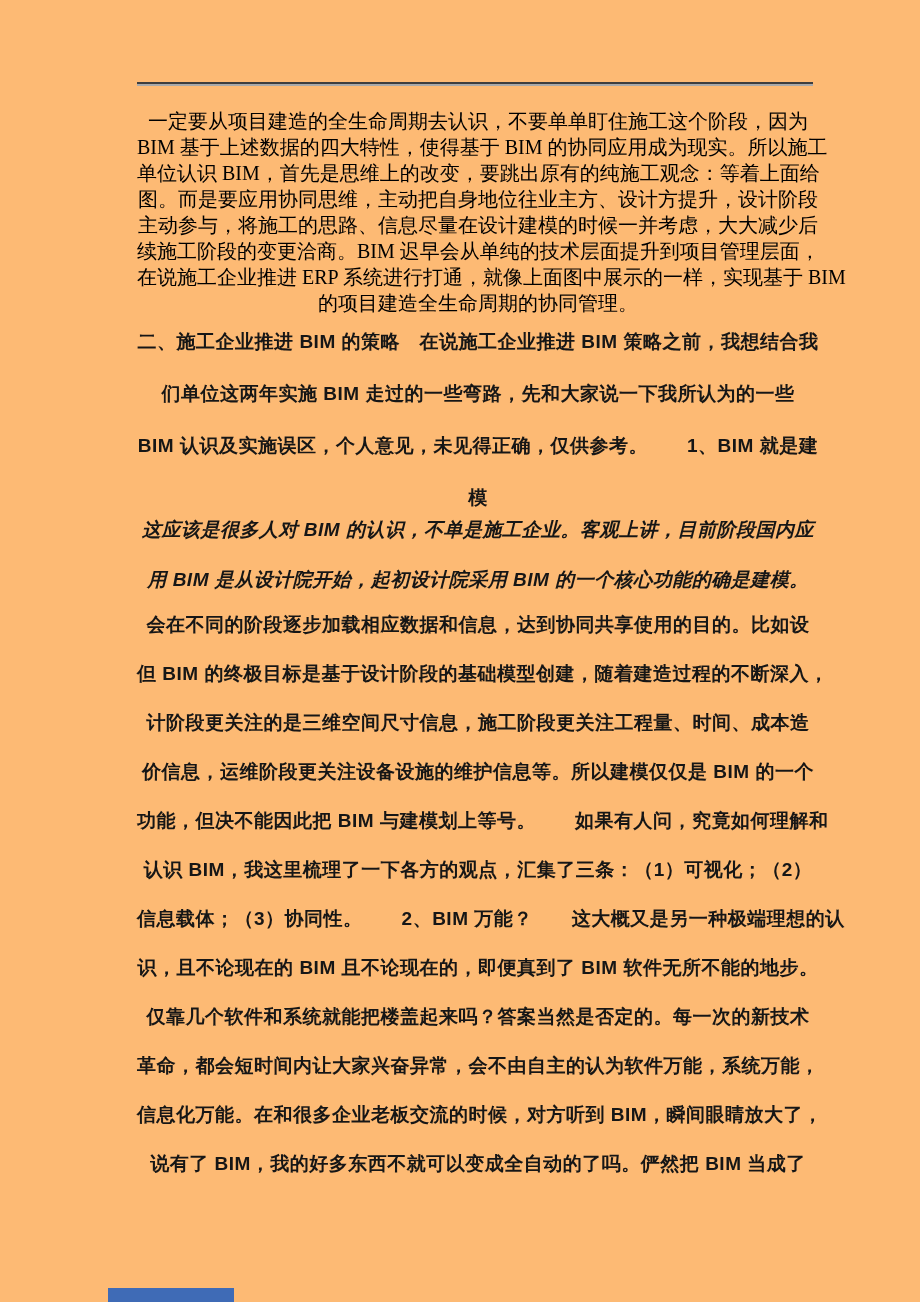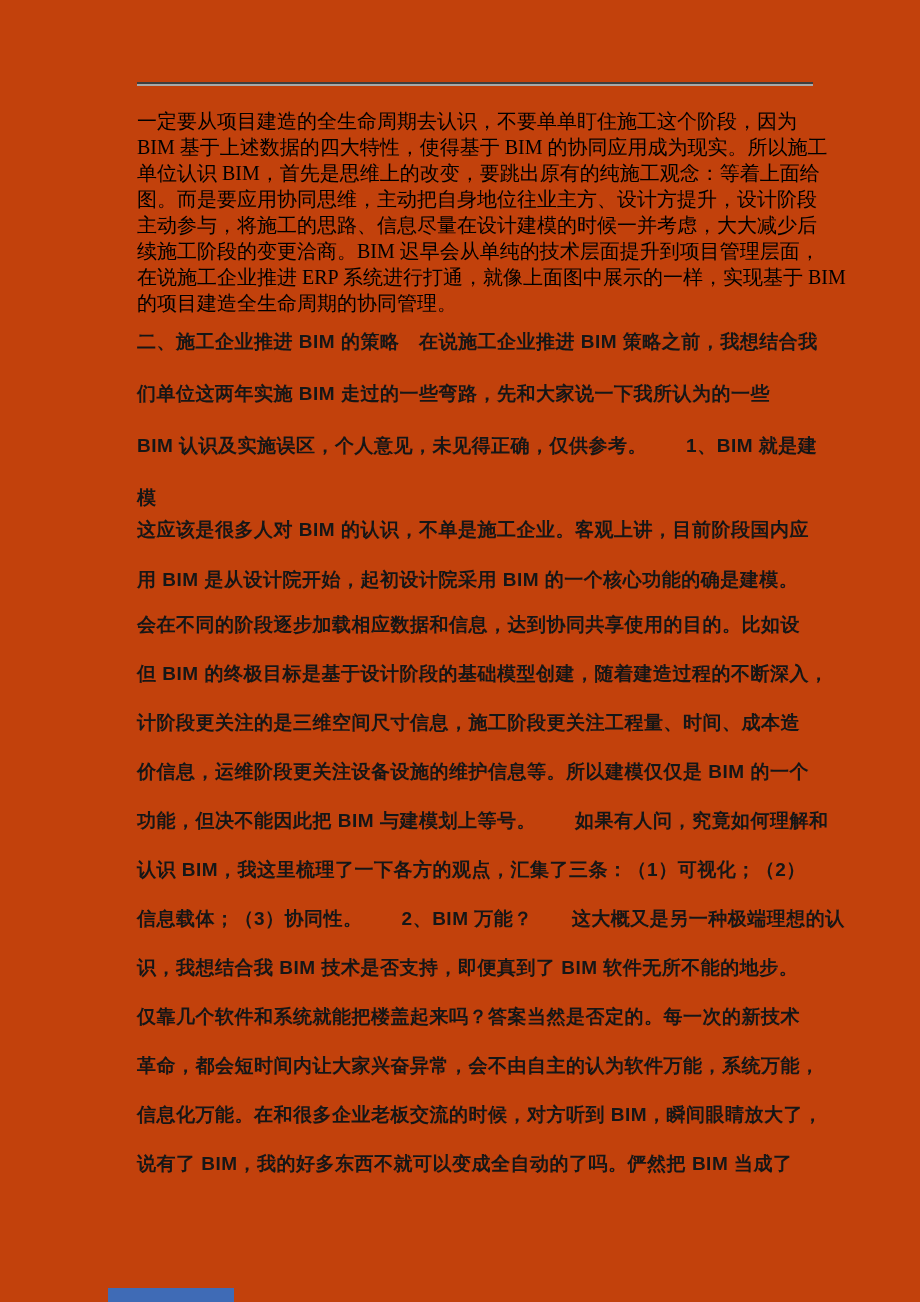--- a/index.html
+++ b/index.html
@@ -34,36 +34,36 @@
   }
   .para.bold {
     font-family: "Liberation Sans", "DejaVu Sans", sans-serif;
     font-weight: 700;
     font-size: 19px;
     color: #161616;
     letter-spacing: 0.5px;
   }
   .para:nth-child(1) { top: 108px; }
   .para:nth-child(2) { top: 316px; line-height: 52px; }
-  .para:nth-child(3) { top: 505px; line-height: 50px; }
+  .para:nth-child(3) { top: 505px; line-height: 50px; font-style: italic; }
   .para:nth-child(4) { top: 600px; line-height: 49px; }
   .line { min-height: 1em; }
   .footer-bar {
     position: absolute;
     left: 108px;
     top: 1288px;
     width: 126px;
     height: 14px;
     background: #3f6bb6;
   }
 </style>
 </head>
 <body>
 
-<div class="page" style="background: #c2410c;">
+<div class="page" style="background: #fdba74; text-align: center;">
   <div class="rule"></div>
   <div class="content" id="doc-content">
       <div class="para serif">
         <div class="line">一定要从项目建造的全生命周期去认识，不要单单盯住施工这个阶段，因为</div>
         <div class="line">BIM 基于上述数据的四大特性，使得基于 BIM 的协同应用成为现实。所以施工</div>
         <div class="line">单位认识 BIM，首先是思维上的改变，要跳出原有的纯施工观念：等着上面给</div>
         <div class="line">图。而是要应用协同思维，主动把自身地位往业主方、设计方提升，设计阶段</div>
         <div class="line">主动参与，将施工的思路、信息尽量在设计建模的时候一并考虑，大大减少后</div>
         <div class="line">续施工阶段的变更洽商。BIM 迟早会从单纯的技术层面提升到项目管理层面，</div>
         <div class="line">在说施工企业推进 ERP 系统进行打通，就像上面图中展示的一样，实现基于 BIM</div>
@@ -80,21 +80,21 @@
         <div class="line">用 BIM 是从设计院开始，起初设计院采用 BIM 的一个核心功能的确是建模。</div>
       </div>
       <div class="para bold">
         <div class="line">会在不同的阶段逐步加载相应数据和信息，达到协同共享使用的目的。比如设</div>
         <div class="line">但 BIM 的终极目标是基于设计阶段的基础模型创建，随着建造过程的不断深入，</div>
         <div class="line">计阶段更关注的是三维空间尺寸信息，施工阶段更关注工程量、时间、成本造</div>
         <div class="line">价信息，运维阶段更关注设备设施的维护信息等。所以建模仅仅是 BIM 的一个</div>
         <div class="line">功能，但决不能因此把 BIM 与建模划上等号。　　如果有人问，究竟如何理解和</div>
         <div class="line">认识 BIM，我这里梳理了一下各方的观点，汇集了三条：（1）可视化；（2）</div>
         <div class="line">信息载体；（3）协同性。　　2、BIM 万能？　　这大概又是另一种极端理想的认</div>
-        <div class="line">识，我想结合我 BIM 技术是否支持，即便真到了 BIM 软件无所不能的地步。</div>
+        <div class="line">识，且不论现在的 BIM 且不论现在的，即便真到了 BIM 软件无所不能的地步。</div>
         <div class="line">仅靠几个软件和系统就能把楼盖起来吗？答案当然是否定的。每一次的新技术</div>
         <div class="line">革命，都会短时间内让大家兴奋异常，会不由自主的认为软件万能，系统万能，</div>
         <div class="line">信息化万能。在和很多企业老板交流的时候，对方听到 BIM，瞬间眼睛放大了，</div>
         <div class="line">说有了 BIM，我的好多东西不就可以变成全自动的了吗。俨然把 BIM 当成了</div>
       </div>
     </div>
   <div class="footer-bar" style="background: rgb(63, 107, 182);"></div>
 </div>
 
 </body></html>

